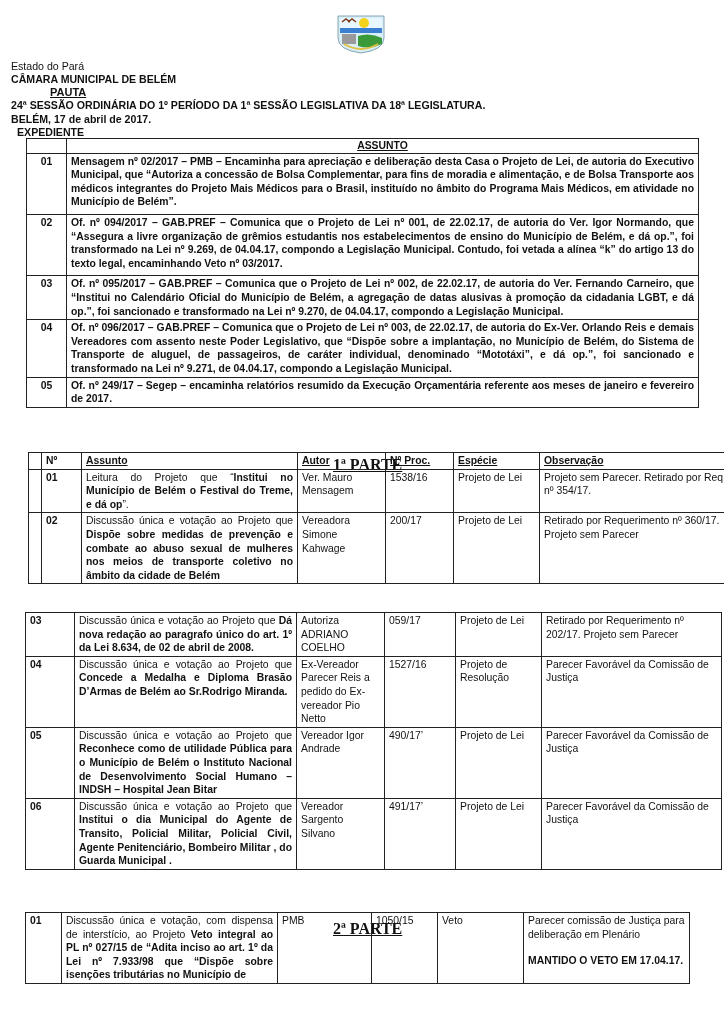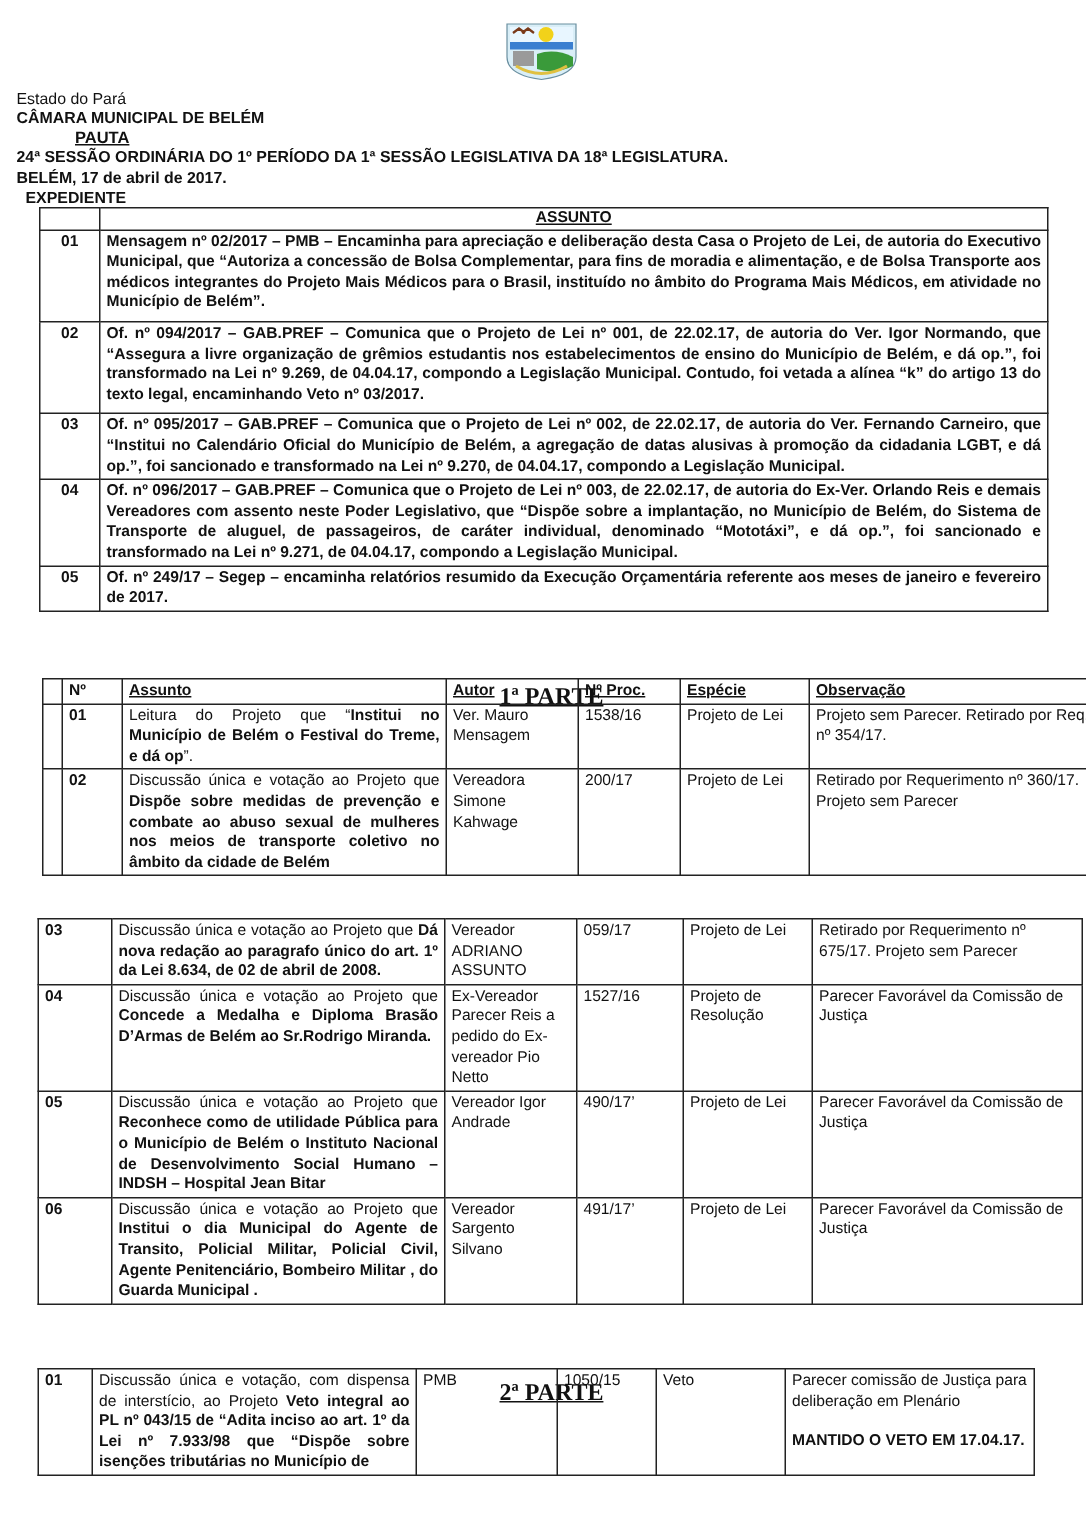--- a/index.html
+++ b/index.html
@@ -125,24 +125,24 @@
       <col style="width:222px">
     <col style="width:88px">
       <col style="width:71px">
       <col style="width:86px">
       <col>
   </colgroup>
   <tbody>
       <tr>
     <td class="b">03</td>
     <td class="just"><span>Discussão única e votação ao Projeto que </span><b>Dá nova redação ao paragrafo único do art. 1º da Lei 8.634, de 02 de abril de 2008.</b></td>
-    <td>Vereador ADRIANO ASSUNTO</td>
+    <td>Autoriza ADRIANO COELHO</td>
     <td>059/17</td>
     <td>Projeto de Lei</td>
-    <td>Retirado por Requerimento nº 675/17. Projeto sem Parecer</td>
+    <td>Retirado por Requerimento nº 202/17. Projeto sem Parecer</td>
   </tr>
   <tr>
     <td class="b">04</td>
     <td class="just"><span>Discussão única e votação ao Projeto que </span><b>Concede a Medalha e Diploma Brasão D’Armas de Belém ao Sr.Rodrigo Miranda.</b></td>
     <td>Ex-Vereador Parecer Reis a pedido do Ex-vereador Pio Netto</td>
     <td>1527/16</td>
     <td>Projeto de Resolução</td>
     <td>Parecer Favorável da Comissão de Justiça</td>
   </tr>
   <tr>
@@ -171,21 +171,21 @@
     <col style="width:36px">
       <col style="width:216px">
     <col style="width:94px">
       <col style="width:66px">
       <col style="width:86px">
       <col>
   </colgroup>
   <tbody>
       <tr>
     <td class="b">01</td>
-    <td class="just"><span>Discussão única e votação, com dispensa de interstício, ao Projeto </span><b>Veto integral ao PL nº 043/15 de “Adita inciso ao art. 1º da Lei nº 7.933/98 que “Dispõe sobre isenções tributárias no Município de</b></td>
+    <td class="just"><span>Discussão única e votação, com dispensa de interstício, ao Projeto </span><b>Veto integral ao PL nº 027/15 de “Adita inciso ao art. 1º da Lei nº 7.933/98 que “Dispõe sobre isenções tributárias no Município de</b></td>
     <td>PMB</td>
     <td>1050/15</td>
     <td>Veto</td>
     <td>
           <div>Parecer comissão de Justiça para deliberação em Plenário</div>
           <div style="height:13px;"></div>
           <div class="b">MANTIDO O VETO EM 17.04.17.</div>
         </td>
   </tr>
 </tbody>

